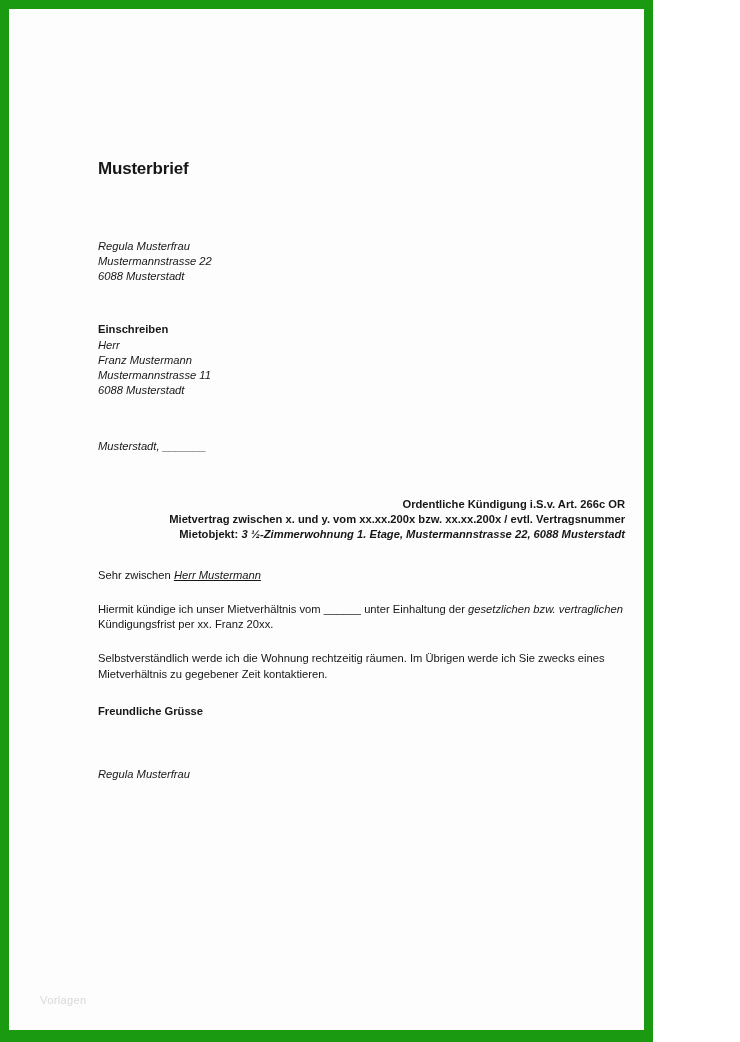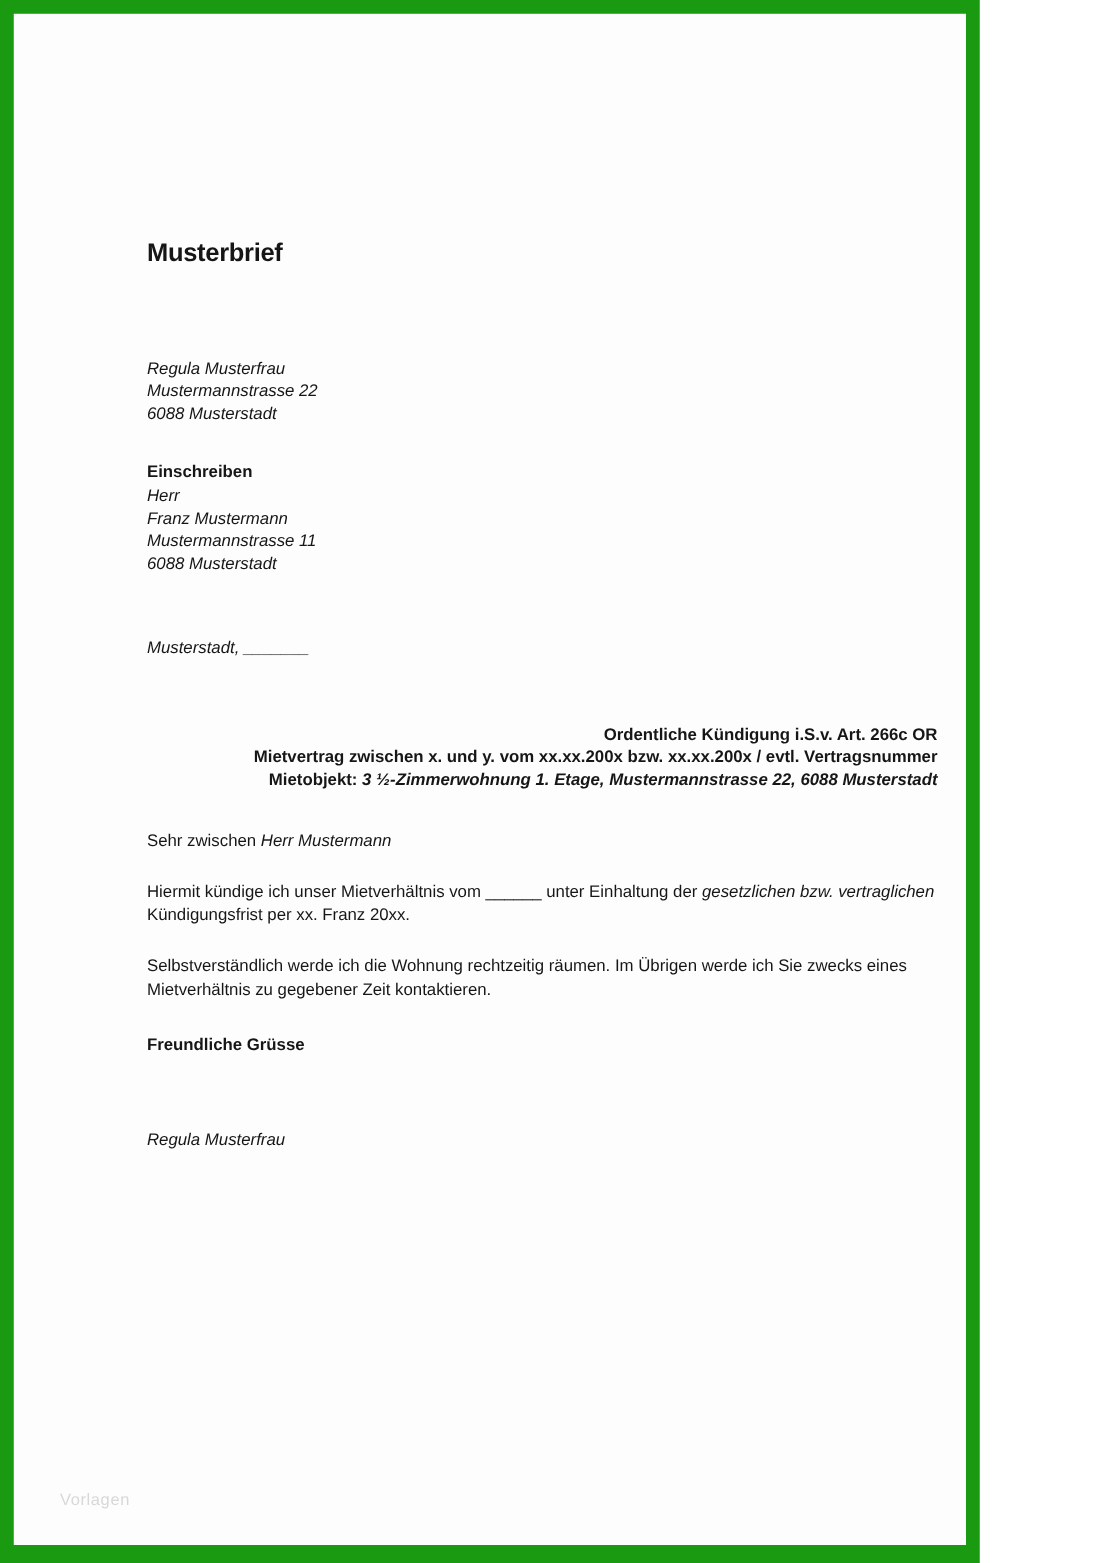--- a/index.html
+++ b/index.html
@@ -59,21 +59,21 @@
     font-size: 11.2px;
     line-height: 15.2px;
   }
 
   .sender-block {
     margin-top: 60px;
     font-style: italic;
   }
 
   .recipient-block {
-    margin-top: 24px;
+    margin-top: 38px;
     font-style: italic;
   }
   .recipient-block .strong-line {
     font-style: normal;
     font-weight: bold;
   }
 
   .date-line {
     margin-top: 41px;
     font-style: italic;
@@ -88,20 +88,21 @@
   }
   .subject-block .ital {
     font-style: italic;
   }
 
   .salutation {
     margin-top: 25px;
   }
   .salutation .ital {
     font-style: italic;
+    text-decoration: underline;
   }
 
   .para {
     margin-top: 19px;
   }
   .para .ital {
     font-style: italic;
   }
 
   .closing {

